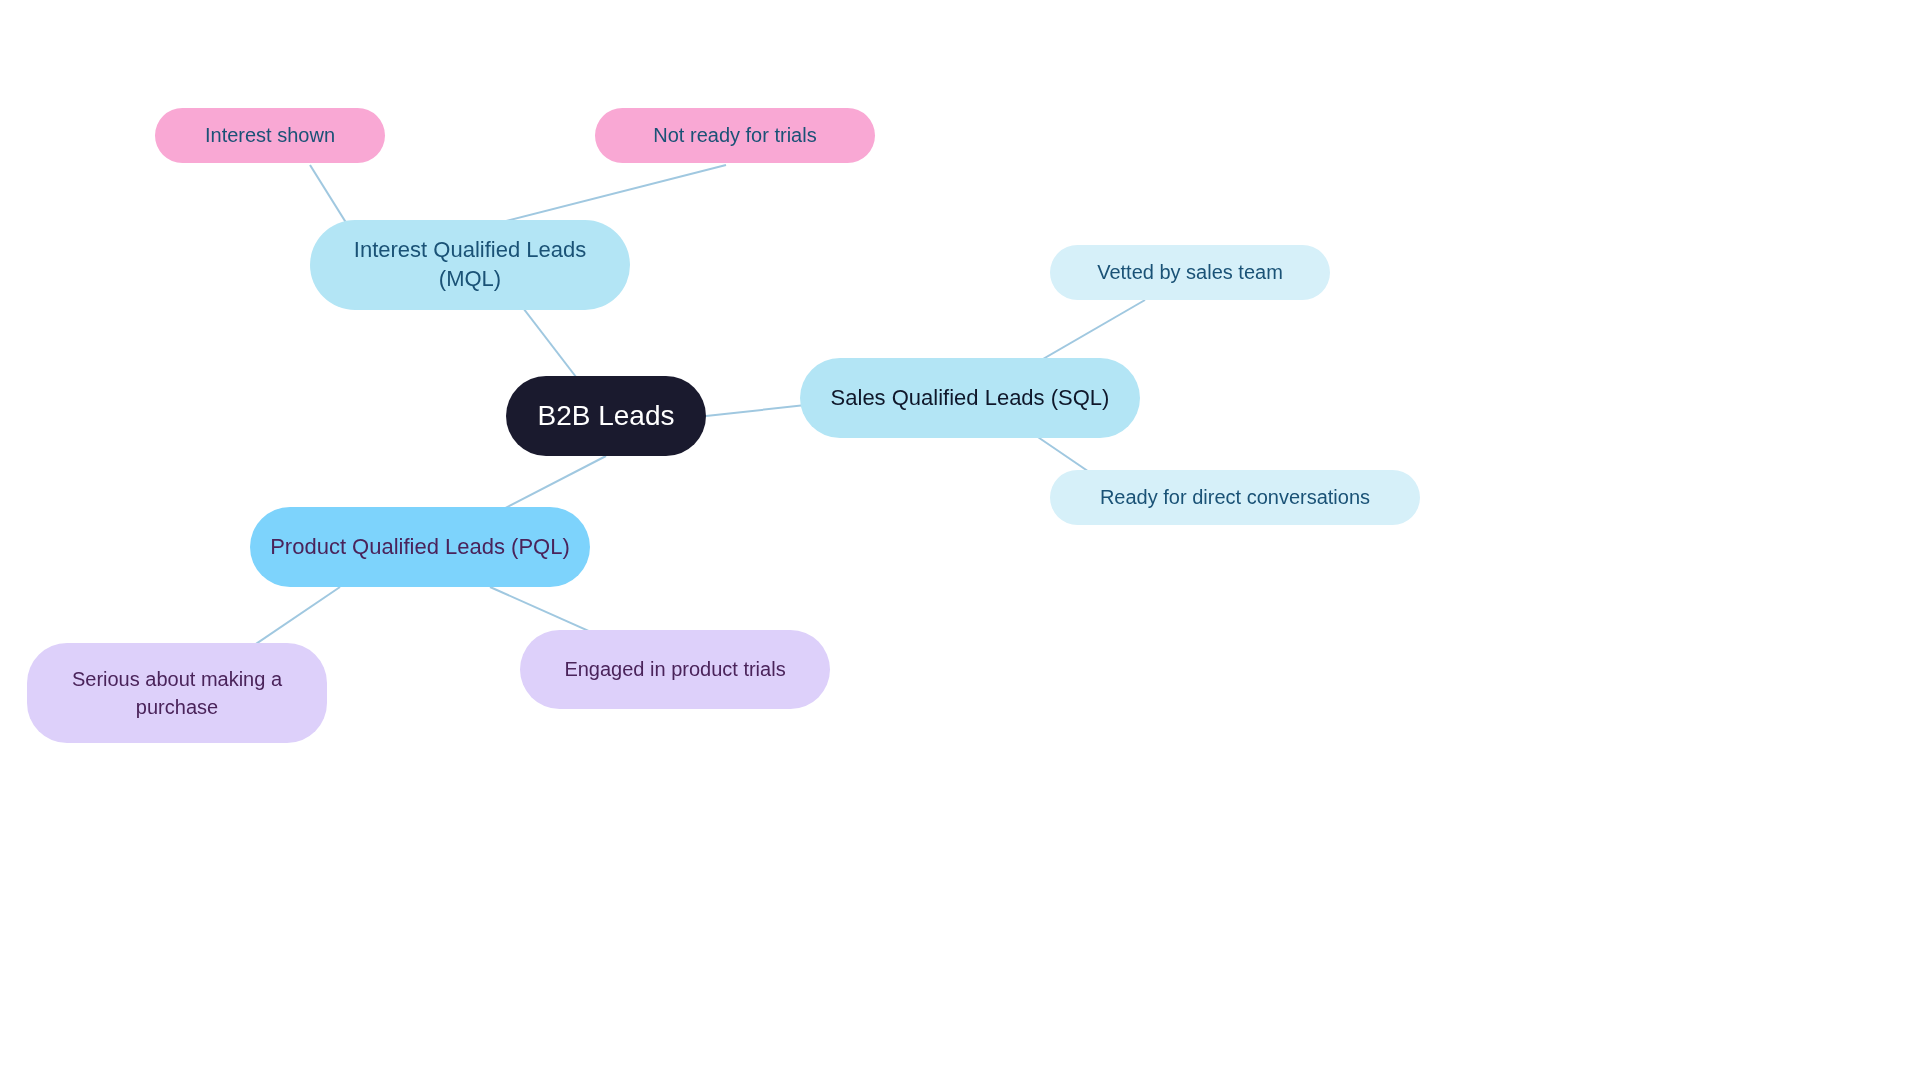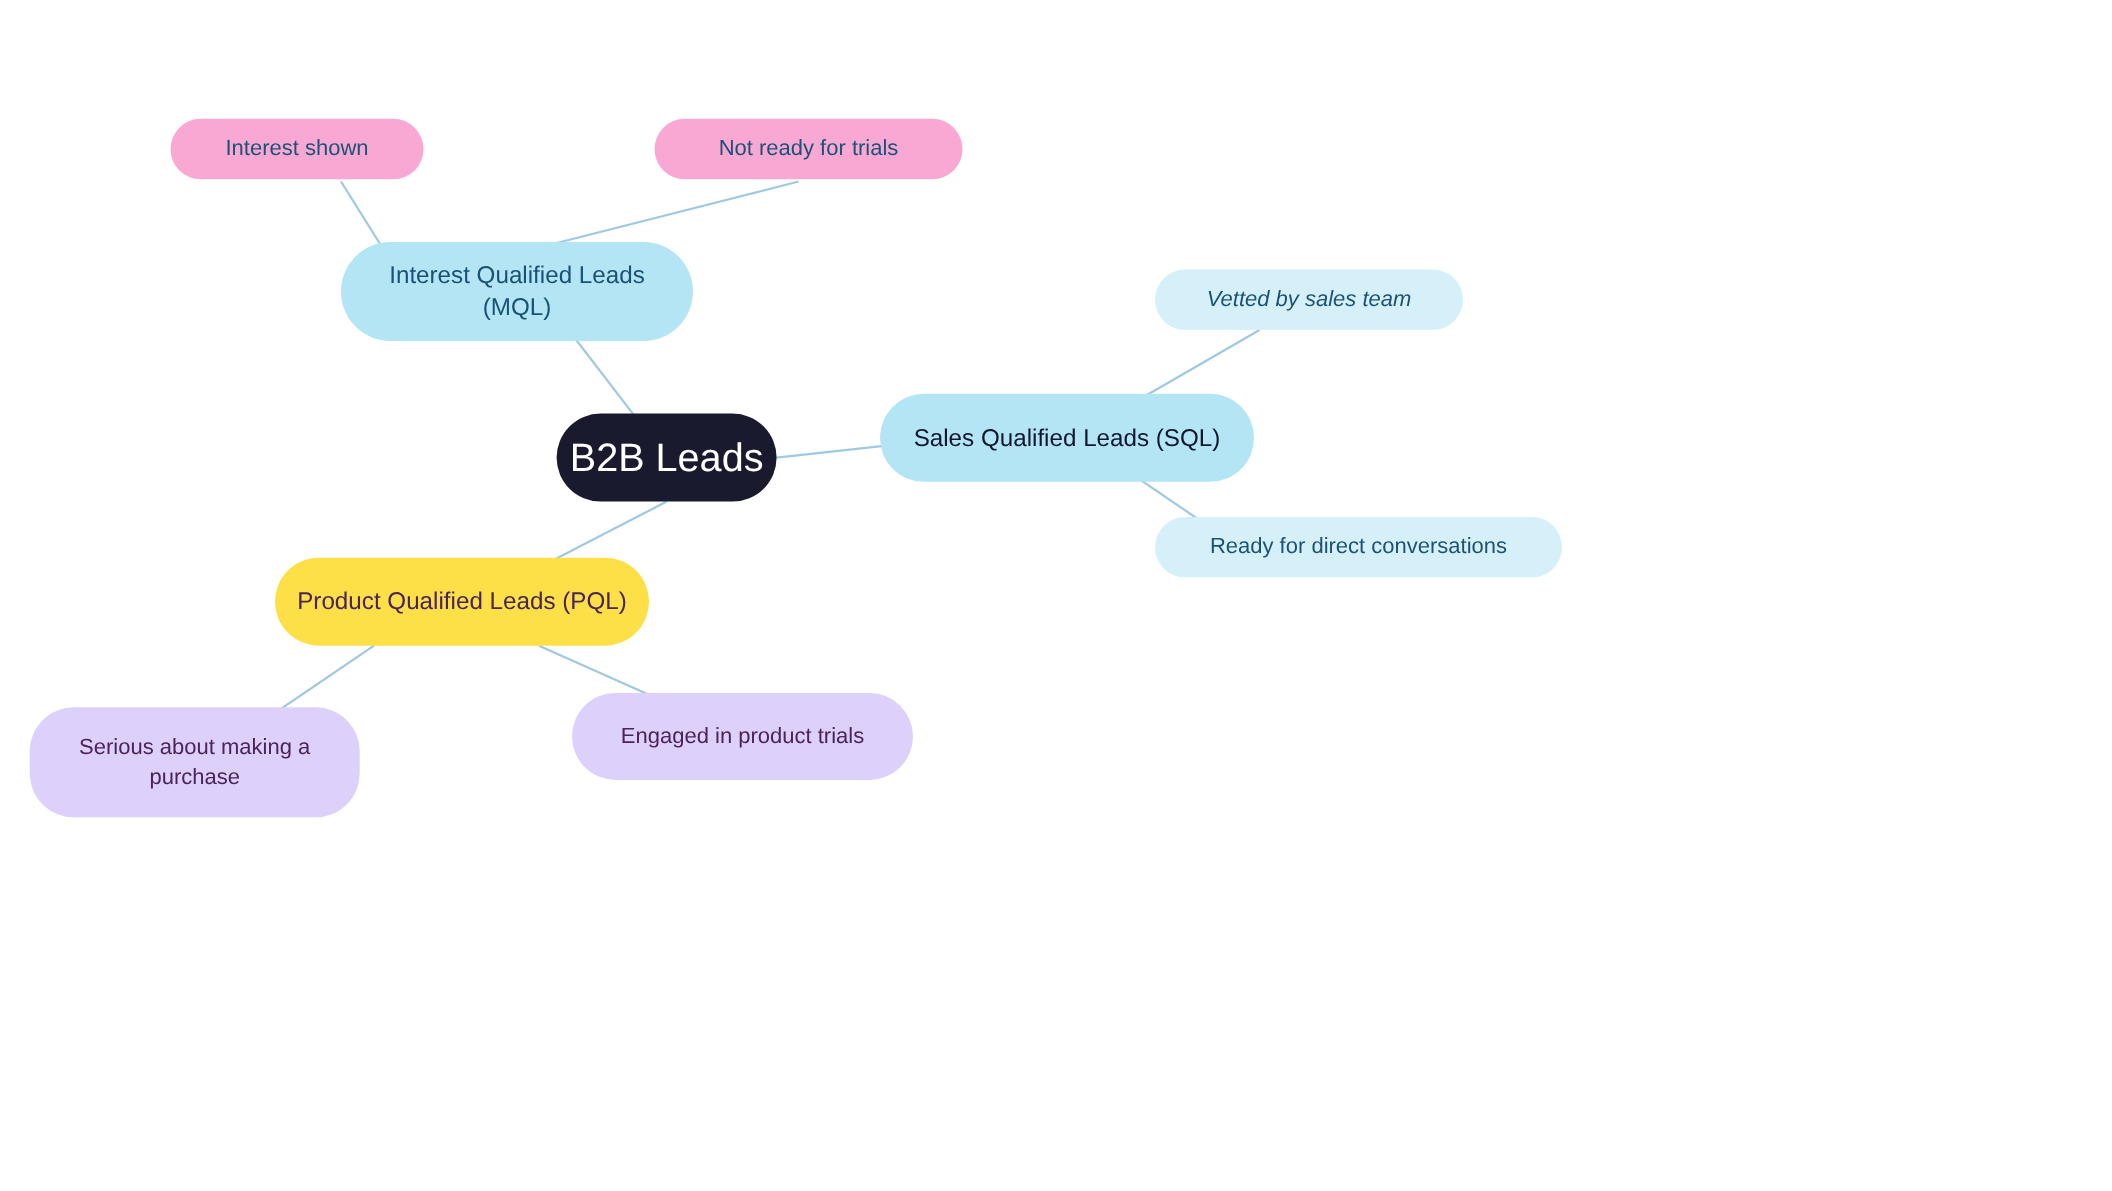--- a/index.html
+++ b/index.html
@@ -23,21 +23,21 @@
       border-radius: 50px;
       display: flex;
       align-items: center;
       justify-content: center;
       text-align: center;
       cursor: pointer;
     }
     .node-center {
       background: #1a1a2e;
       color: #ffffff;
-      font-size: 36px;
+      font-size: 28px;
       font-weight: 500;
       width: 200px;
       height: 80px;
       border-radius: 40px;
     }
     .node-mql {
       background: #b3e5f5;
       color: #1a5276;
       font-size: 22px;
       font-weight: 400;
@@ -48,21 +48,21 @@
     .node-sql {
       background: #b3e5f5;
       color: #0f172a;
       font-size: 22px;
       font-weight: 400;
       width: 340px;
       height: 80px;
       border-radius: 40px;
     }
     .node-pql {
-      background: #fde047;
+      background: #7dd3fc;
       color: #4a235a;
       font-size: 22px;
       font-weight: 400;
       width: 340px;
       height: 80px;
       border-radius: 40px;
     }
     .node-leaf-blue {
       background: #f9a8d4;
       color: #1a5276;
@@ -130,21 +130,21 @@
 </div>
 
 <div class="node node-leaf-blue" style="left: 155px; top: 108px; min-width: 230px;">
   <span>Interest shown</span>
 </div>
 
 <div class="node node-leaf-blue" style="left: 595px; top: 108px; min-width: 280px;">
   <span>Not ready for trials</span>
 </div>
 
-<div class="node node-leaf-blue-light" style="left: 1050px; top: 245px; min-width: 280px; font-style: italic;">
+<div class="node node-leaf-blue-light" style="left: 1050px; top: 245px; min-width: 280px;">
   <span>Vetted by sales team</span>
 </div>
 
 <div class="node node-leaf-blue-light" style="left: 1050px; top: 470px; min-width: 370px;">
   <span>Ready for direct conversations</span>
 </div>
 
 <div class="node node-leaf-purple" style="left: 27px; top: 620px; min-width: 280px; max-width: 300px; height: 100px; padding: 20px 24px; margin-top: 23px;">
   <span style="line-height: 1.4;">Serious about making a purchase</span>
 </div>

